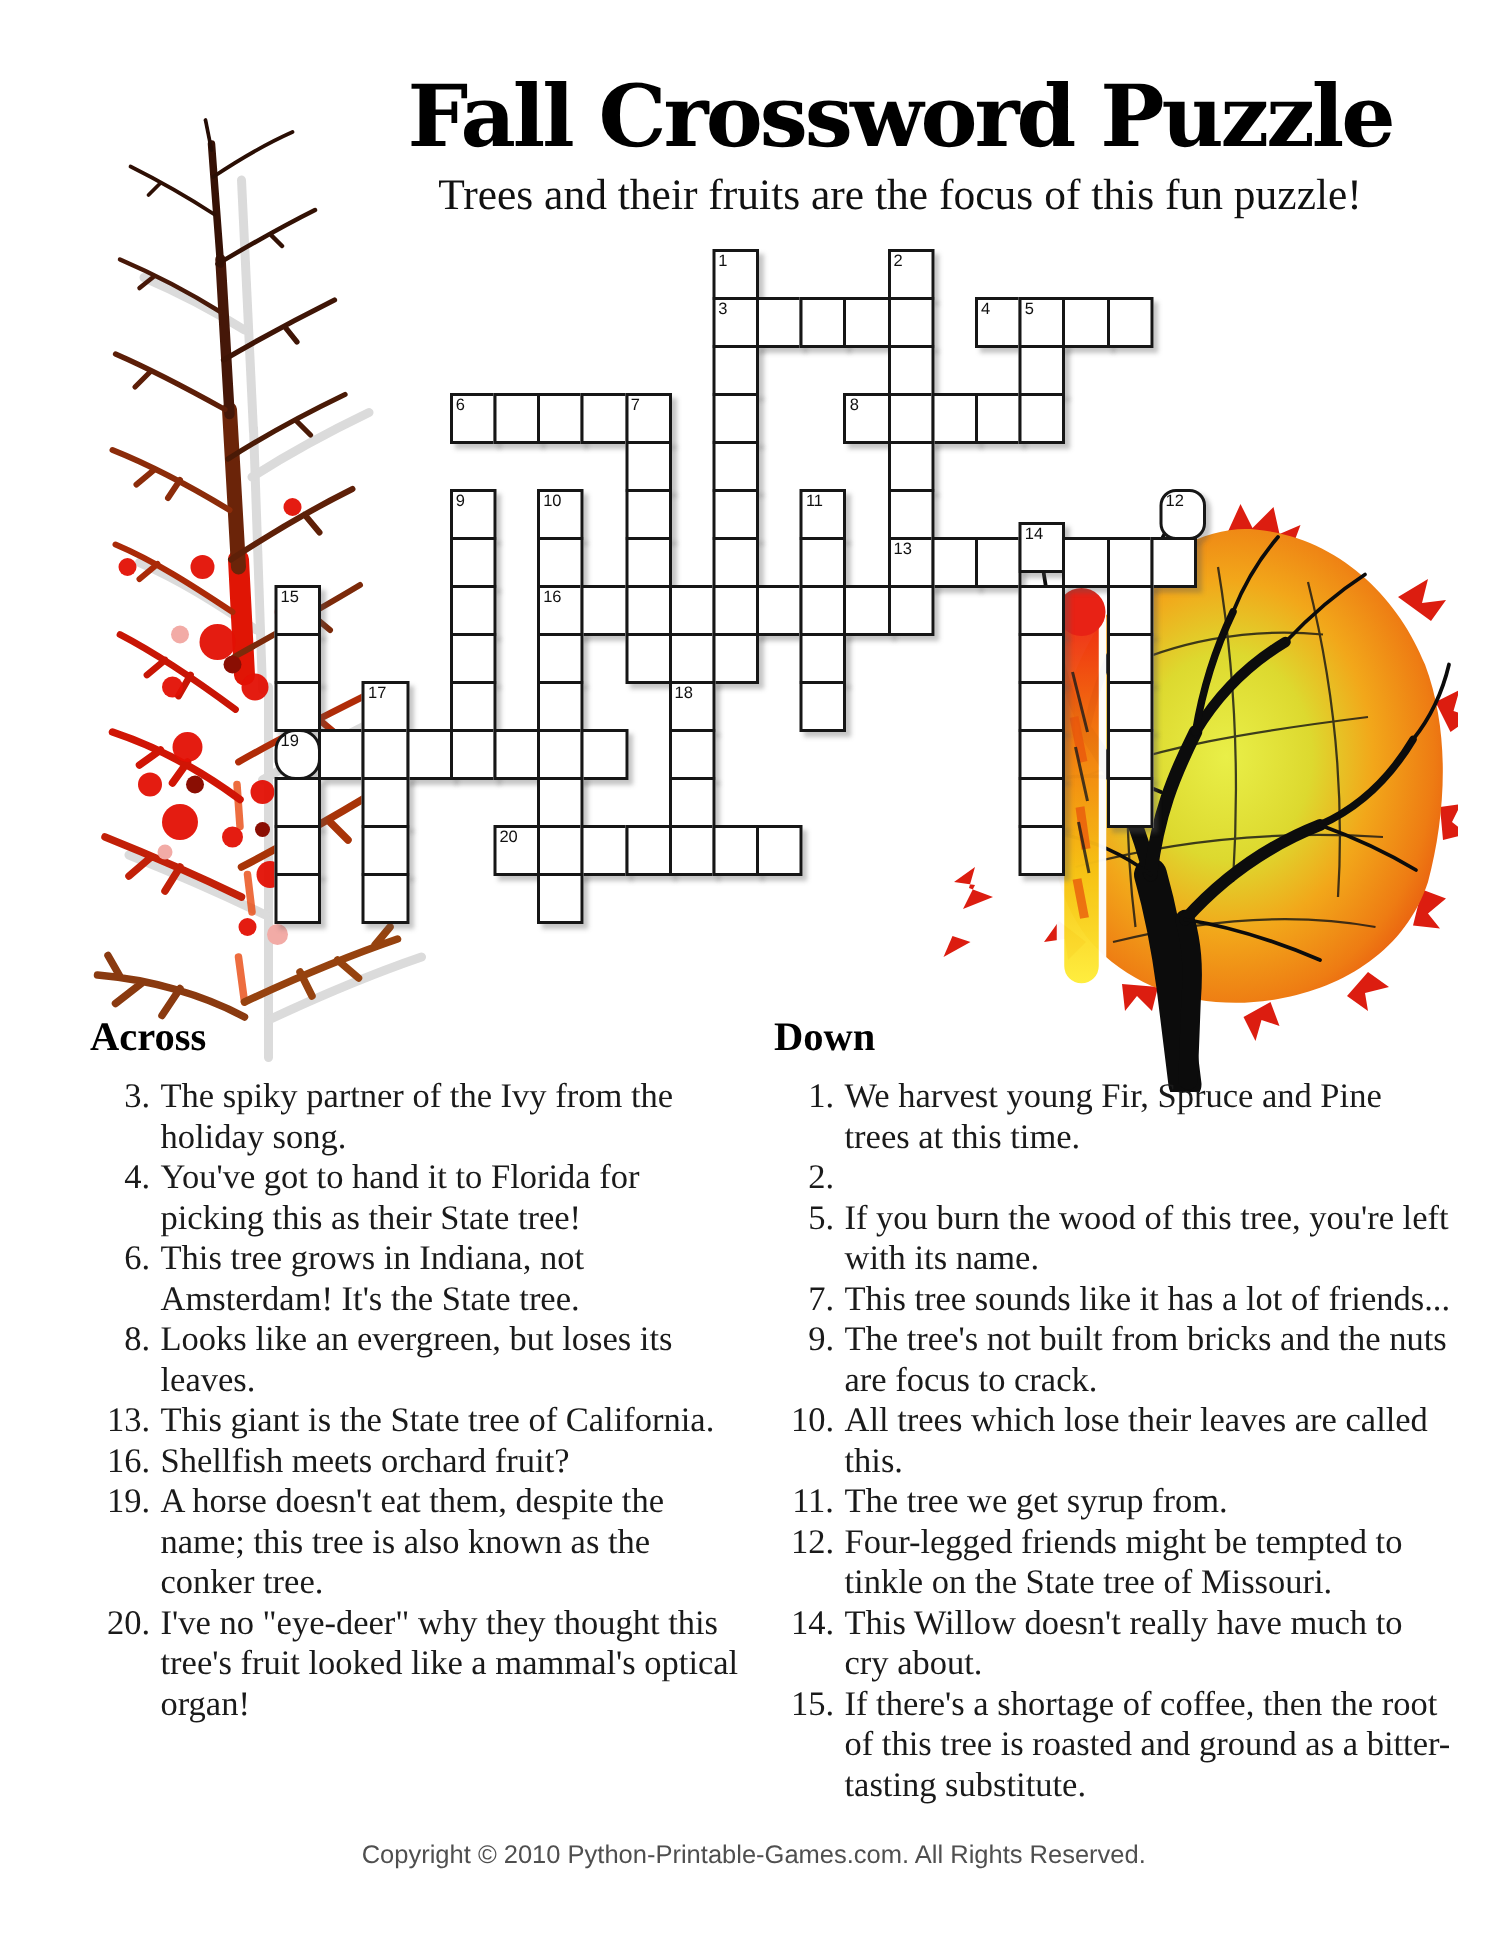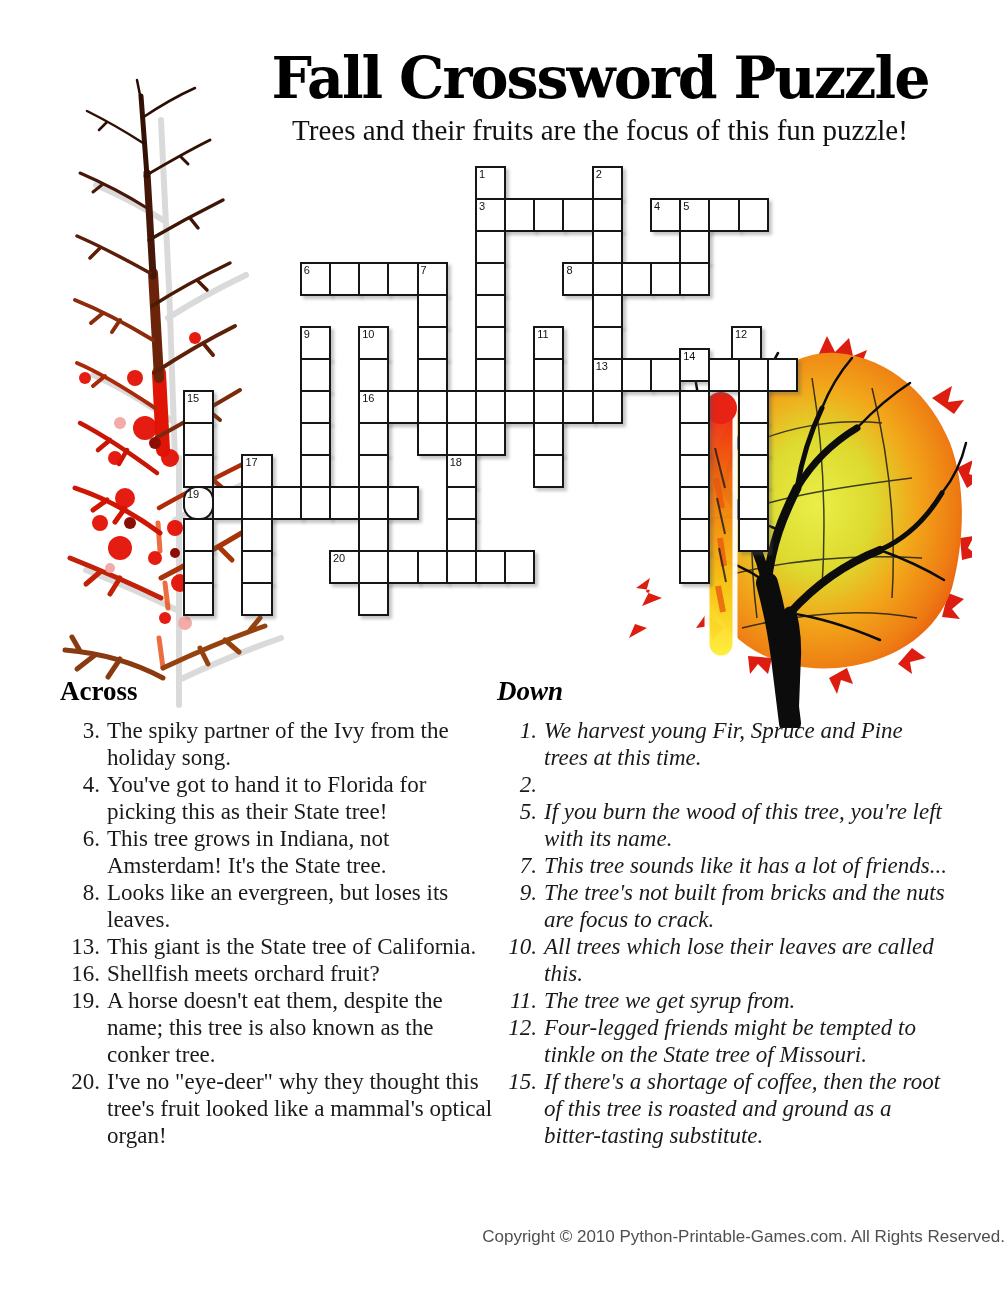--- a/index.html
+++ b/index.html
@@ -26,31 +26,31 @@
   }
   .cell .num{
     position:absolute;top:0px;left:2px;
     font-family:"Liberation Sans",sans-serif;font-size:11px;line-height:12px;color:#111;
   }
   
   .clue-header{
     font-family:"Liberation Serif",serif;font-weight:bold;font-size:27px;color:#000;
   }
   #across-section{left:60px;top:676px;width:440px;z-index:3;}
-  #down-section{left:497px;top:676px;width:452px;z-index:3;font-style:italic;}
+  #down-section{left:516px;top:676px;width:452px;z-index:3;}
   .clue-list{margin-top:10px;}
   .clue-row{display:flex;align-items:flex-start;}
   .clue-num{
     flex:none;width:40px;text-align:right;padding-right:7px;
     font-size:23px;line-height:27px;
   }
   .clue-text{flex:1;font-size:23px;line-height:27px;}
   
   #copyright{
-    left:0;top:1227px;width:1005px;text-align:right;
+    left:0;top:1227px;width:1005px;text-align:center;
     font-family:"Liberation Sans",sans-serif;font-size:17px;color:#4f4f4f;z-index:3;
   }
   
   #left-tree{left:25px;top:78px;width:260px;height:635px;z-index:1;}
   #right-tree{left:612px;top:328px;width:360px;height:400px;z-index:1;}
 </style>
 </head>
 <body>
 
 <svg id="left-tree" class="abs" viewBox="0 0 260 635" xmlns="http://www.w3.org/2000/svg">
@@ -266,21 +266,21 @@
     </div>
     <div class="cell" style="left: 358.14px; top: 326px; width: 31.19px; height: 34px;">
       <span class="num">10</span>
     </div>
     <div class="cell" style="left: 416.52px; top: 326px; width: 31.19px; height: 34px;"></div>
     <div class="cell" style="left: 474.9px; top: 326px; width: 31.19px; height: 34px;"></div>
     <div class="cell" style="left: 533.28px; top: 326px; width: 31.19px; height: 34px;">
       <span class="num">11</span>
     </div>
     <div class="cell" style="left: 591.66px; top: 326px; width: 31.19px; height: 34px;"></div>
-    <div class="cell" style="left: 731px; top: 326px; width: 31.19px; height: 34px;">
+    <div class="cell" style="left: 773px; top: 326px; width: 31.19px; height: 34px; border-radius: 11px;">
       <span class="num">12</span>
     </div>
     <div class="cell" style="left: 299.76px; top: 358px; width: 31.19px; height: 34px;"></div>
     <div class="cell" style="left: 358.14px; top: 358px; width: 31.19px; height: 34px;"></div>
     <div class="cell" style="left: 416.52px; top: 358px; width: 31.19px; height: 34px;"></div>
     <div class="cell" style="left: 474.9px; top: 358px; width: 31.19px; height: 34px;"></div>
     <div class="cell" style="left: 533.28px; top: 358px; width: 31.19px; height: 34px;"></div>
     <div class="cell" style="left: 591.66px; top: 358px; width: 31.19px; height: 34px;">
       <span class="num">13</span>
     </div>
@@ -432,19 +432,23 @@
       </div>
       <div class="clue-row">
         <div class="clue-num">11.</div>
         <div class="clue-text">The tree we get syrup from.</div>
       </div>
       <div class="clue-row">
         <div class="clue-num">12.</div>
         <div class="clue-text">Four-legged friends might be tempted to tinkle on the State tree of Missouri.</div>
       </div>
       <div class="clue-row">
+        <div class="clue-num">14.</div>
+        <div class="clue-text">This Willow doesn't really have much to cry about.</div>
+      </div>
+      <div class="clue-row">
         <div class="clue-num">15.</div>
         <div class="clue-text">If there's a shortage of coffee, then the root of this tree is roasted and ground as a bitter-tasting substitute.</div>
       </div>
     </div>
 </div>
 
 <div id="copyright" class="abs">Copyright © 2010 Python-Printable-Games.com. All Rights Reserved.</div>
 
 </body></html>

